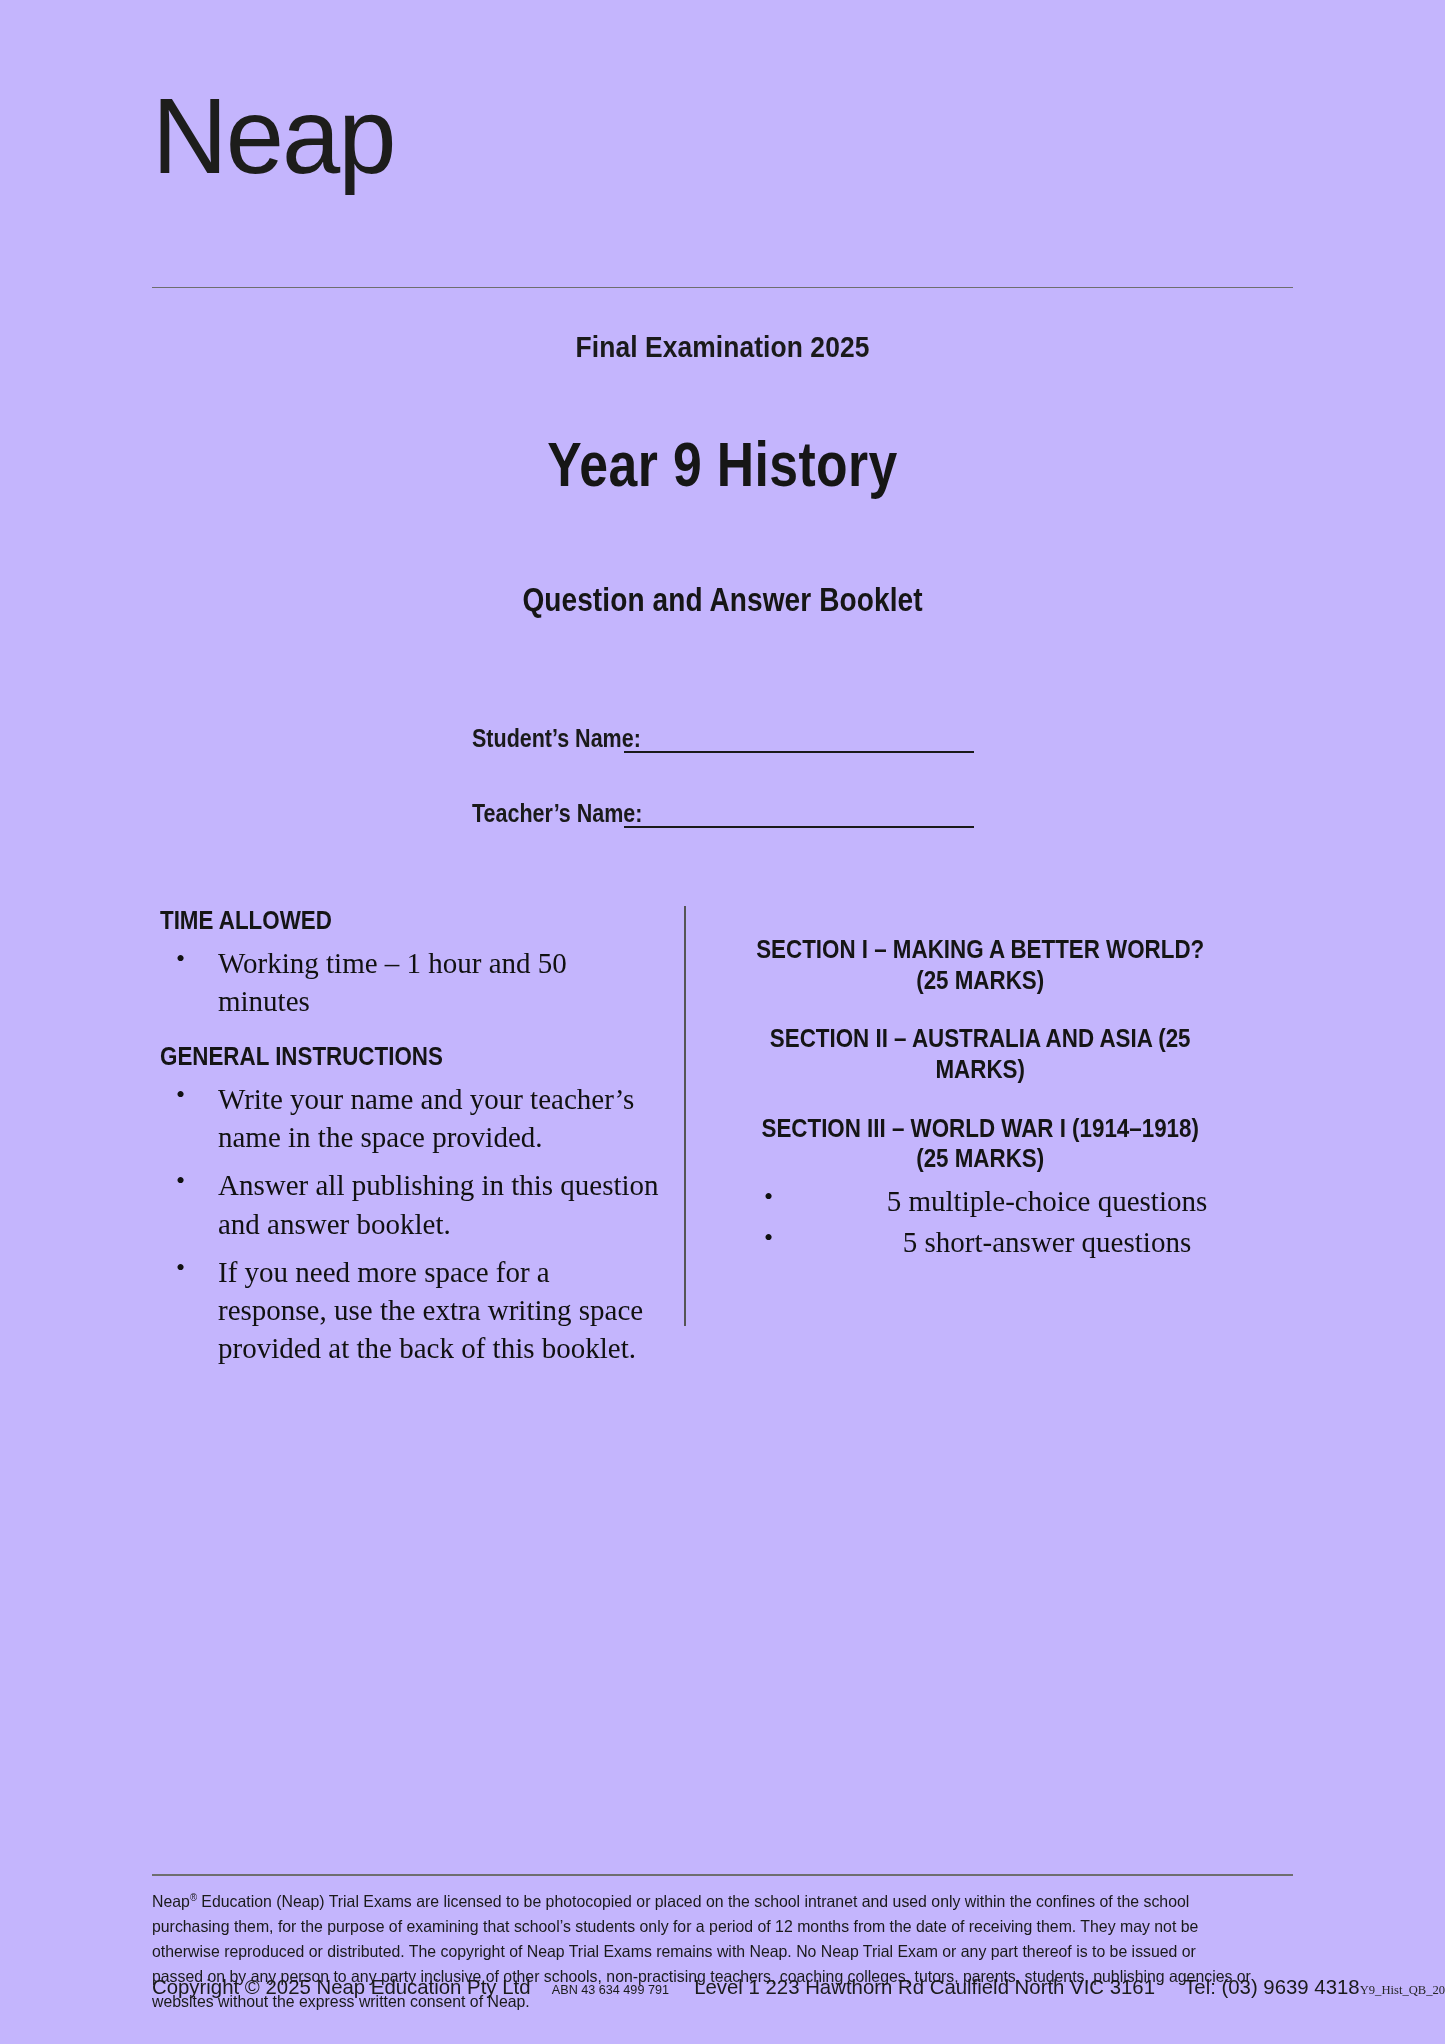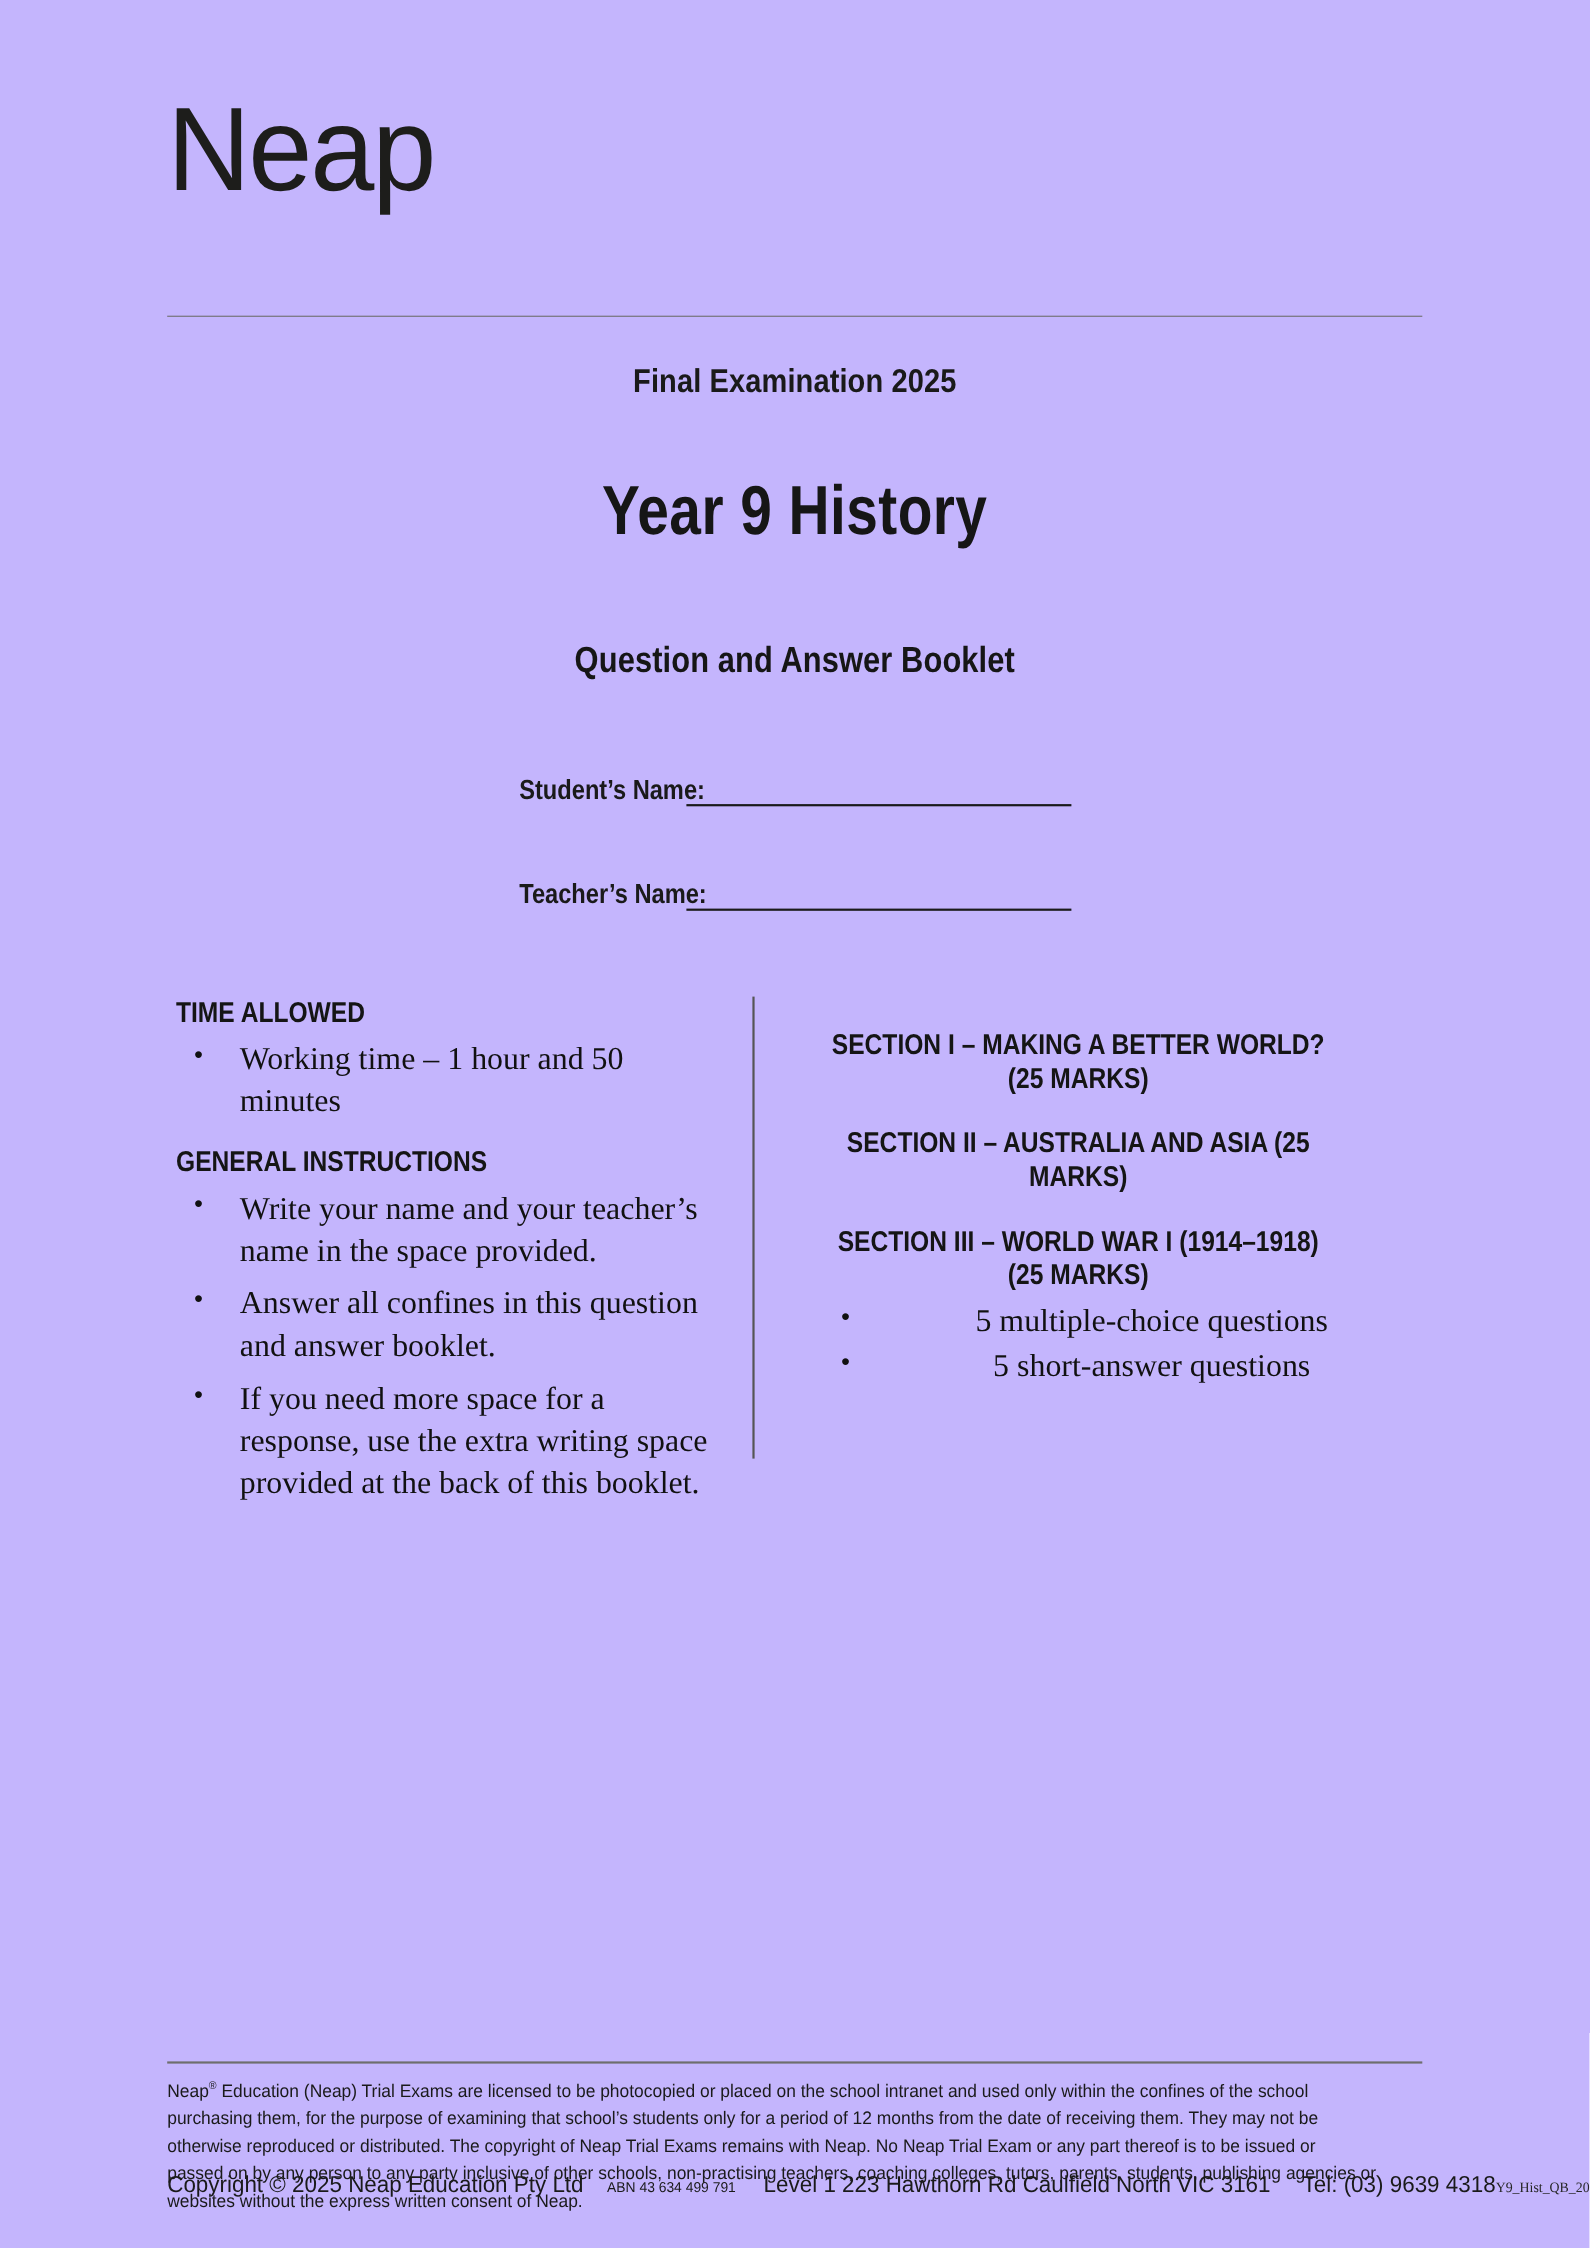--- a/index.html
+++ b/index.html
@@ -89,21 +89,21 @@
     transform: scaleX(0.85);
   }
 
   
   .name-row {
     position: absolute;
     left: 472px;
     display: flex;
     align-items: flex-end;
   }
-  .name-row.student { top: 704px; }
+  .name-row.student { top: 724px; }
   .name-row.teacher { top: 799px; }
 
   .name-label {
     font-family: "Liberation Sans Narrow", "Liberation Sans", "DejaVu Sans Condensed", "DejaVu Sans", sans-serif;
     font-weight: bold;
     font-size: 25px;
     color: #1a1a1a;
     transform: scaleX(0.86);
     transform-origin: left bottom;
     white-space: nowrap;
@@ -262,21 +262,21 @@
     <div class="sec-head first">TIME ALLOWED</div>
     <ul class="bul">
       <li>Working time – 1 hour and 50 minutes</li>
     </ul>
 
     <div class="spacer-sm"></div>
 
     <div class="sec-head">GENERAL INSTRUCTIONS</div>
     <ul class="bul tight">
       <li>Write your name and your teacher’s name in the space provided.</li>
-      <li>Answer all confines in this question and answer booklet.</li>
+      <li>Answer all publishing in this question and answer booklet.</li>
       <li>If you need more space for a response, use the extra writing space provided at the back of this booklet.</li>
     </ul>
   </div>
 
   <div class="col-right">
     <div class="sec-head first">SECTION I – MAKING A BETTER WORLD?
 (25 MARKS)</div>
 
     <div class="sec-head gap">SECTION II – AUSTRALIA AND ASIA (25 MARKS)</div>
 

